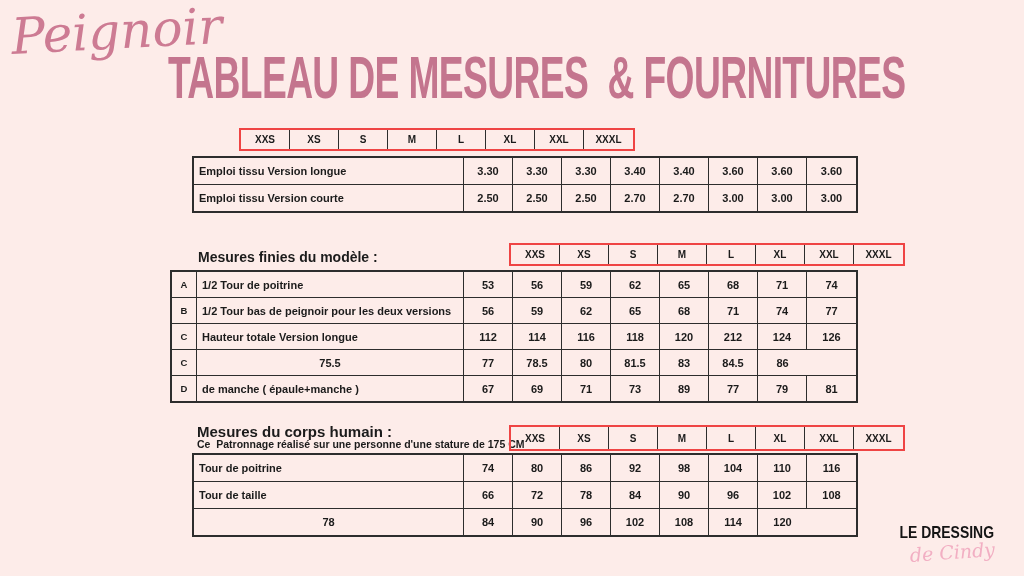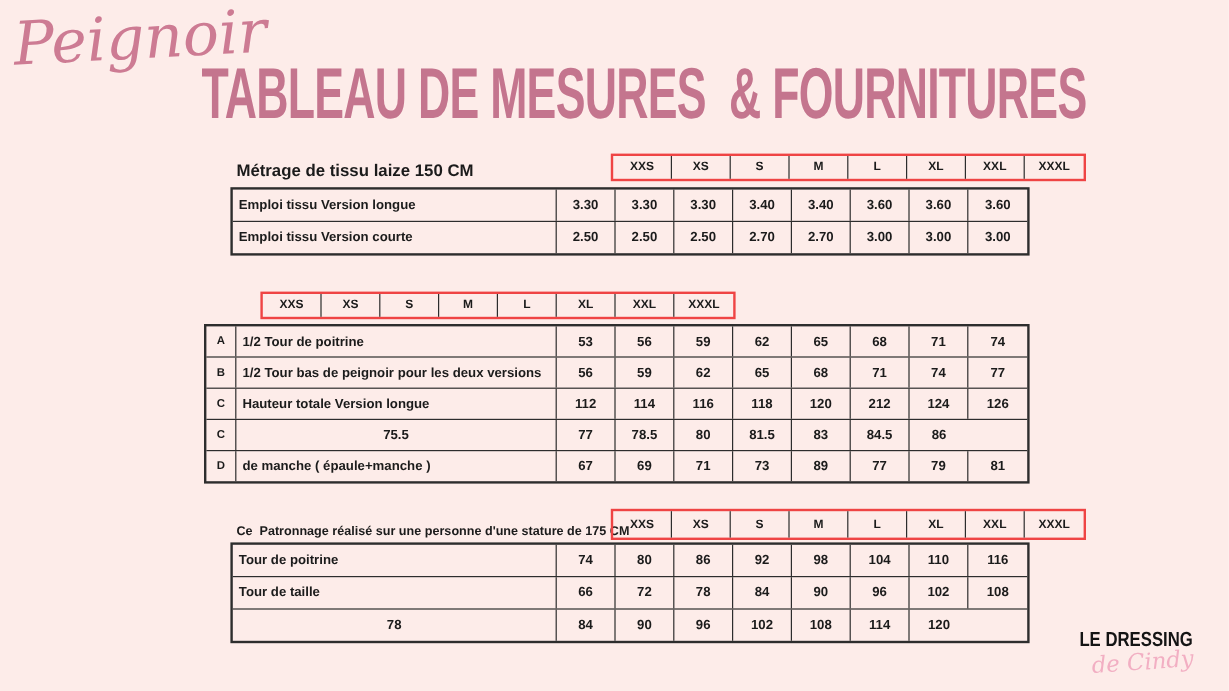--- a/index.html
+++ b/index.html
@@ -121,23 +121,20 @@
 </style>
 </head>
 <body>
 
 <div class="page">
   <div class="script-title">Peignoir</div>
   <h1 class="main-title">TABLEAU DE MESURES  &amp; FOURNITURES</h1>
 
   <div id="tables">
       <div class="size-table table-0"><div class="t-head">
-          <div class="t-head-label">
-            <div class="t-title">Métrage de tissu laize 150 CM</div>
-          </div>
           <div class="size-head">
             <div class="cell">XXS</div>
             <div class="cell">XS</div>
             <div class="cell">S</div>
             <div class="cell">M</div>
             <div class="cell">L</div>
             <div class="cell">XL</div>
             <div class="cell">XXL</div>
             <div class="cell">XXXL</div>
           </div>
@@ -156,20 +153,23 @@
             <div class="t-value">2.50</div>
             <div class="t-value">2.50</div>
             <div class="t-value">2.50</div>
             <div class="t-value">2.70</div>
             <div class="t-value">2.70</div>
             <div class="t-value">3.00</div>
             <div class="t-value">3.00</div>
             <div class="t-value">3.00</div>
           </div></div></div>
       <div class="size-table table-1"><div class="t-head">
+          <div class="t-head-label">
+            <div class="t-title">Mesures finies du modèle :</div>
+          </div>
           <div class="size-head">
             <div class="cell">XXS</div>
             <div class="cell">XS</div>
             <div class="cell">S</div>
             <div class="cell">M</div>
             <div class="cell">L</div>
             <div class="cell">XL</div>
             <div class="cell">XXL</div>
             <div class="cell">XXXL</div>
           </div>
@@ -223,20 +223,21 @@
             <div class="t-value">69</div>
             <div class="t-value">71</div>
             <div class="t-value">73</div>
             <div class="t-value">89</div>
             <div class="t-value">77</div>
             <div class="t-value">79</div>
             <div class="t-value">81</div>
           </div></div></div>
       <div class="size-table table-2"><div class="t-head">
           <div class="t-head-label">
+            <div class="t-title">Mesures du corps humain :</div>
             <div class="t-subtitle">Ce  Patronnage réalisé sur une personne d'une stature de 175 CM</div>
           </div>
           <div class="size-head">
             <div class="cell">XXS</div>
             <div class="cell">XS</div>
             <div class="cell">S</div>
             <div class="cell">M</div>
             <div class="cell">L</div>
             <div class="cell">XL</div>
             <div class="cell">XXL</div>

